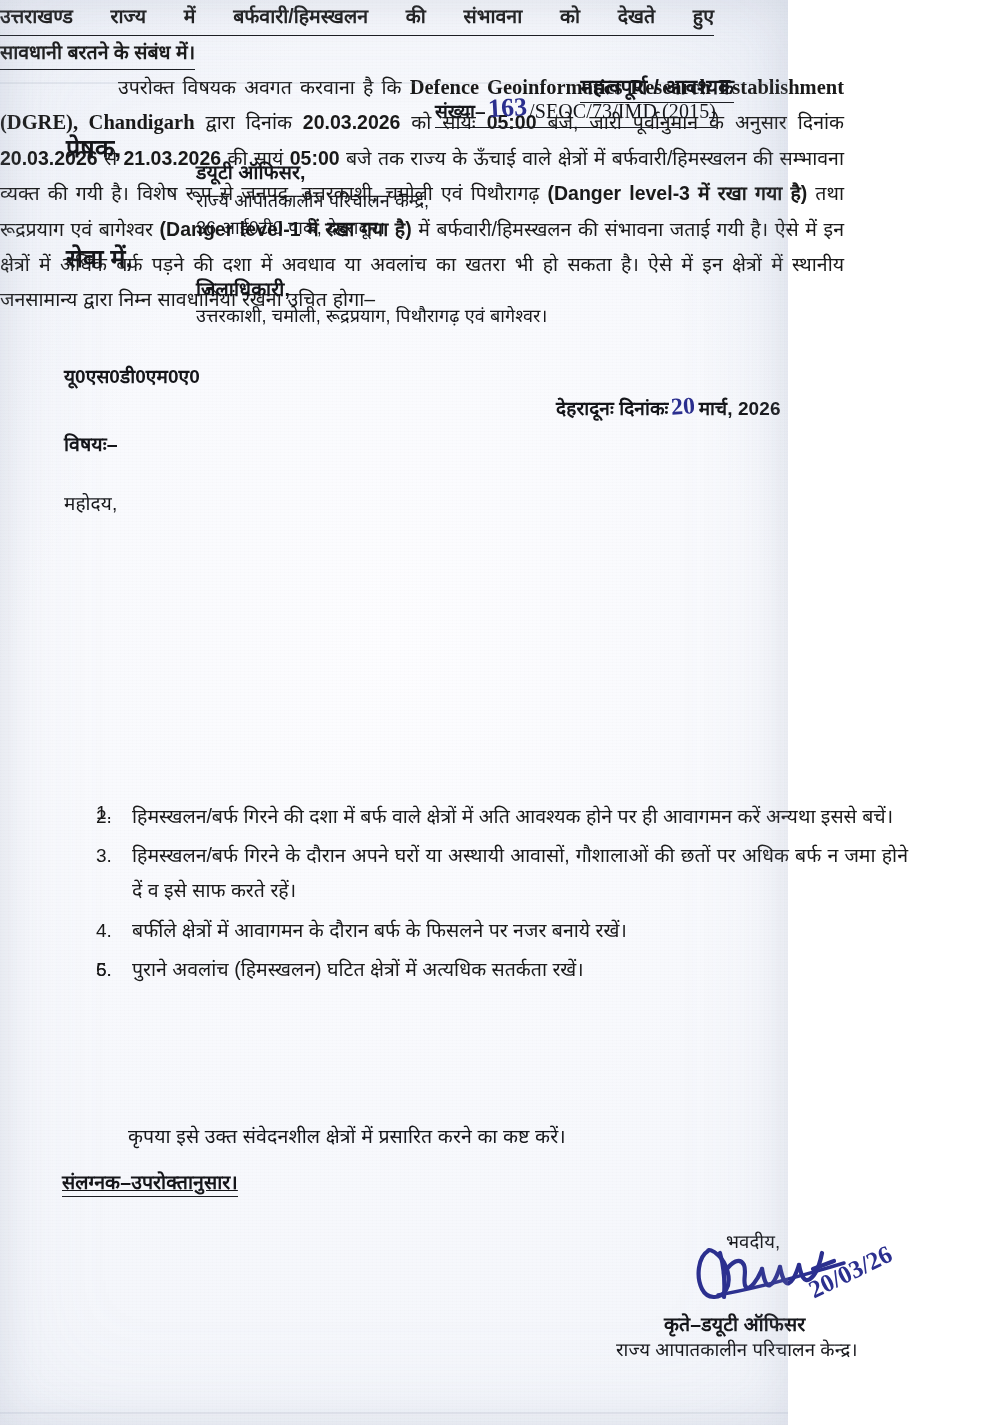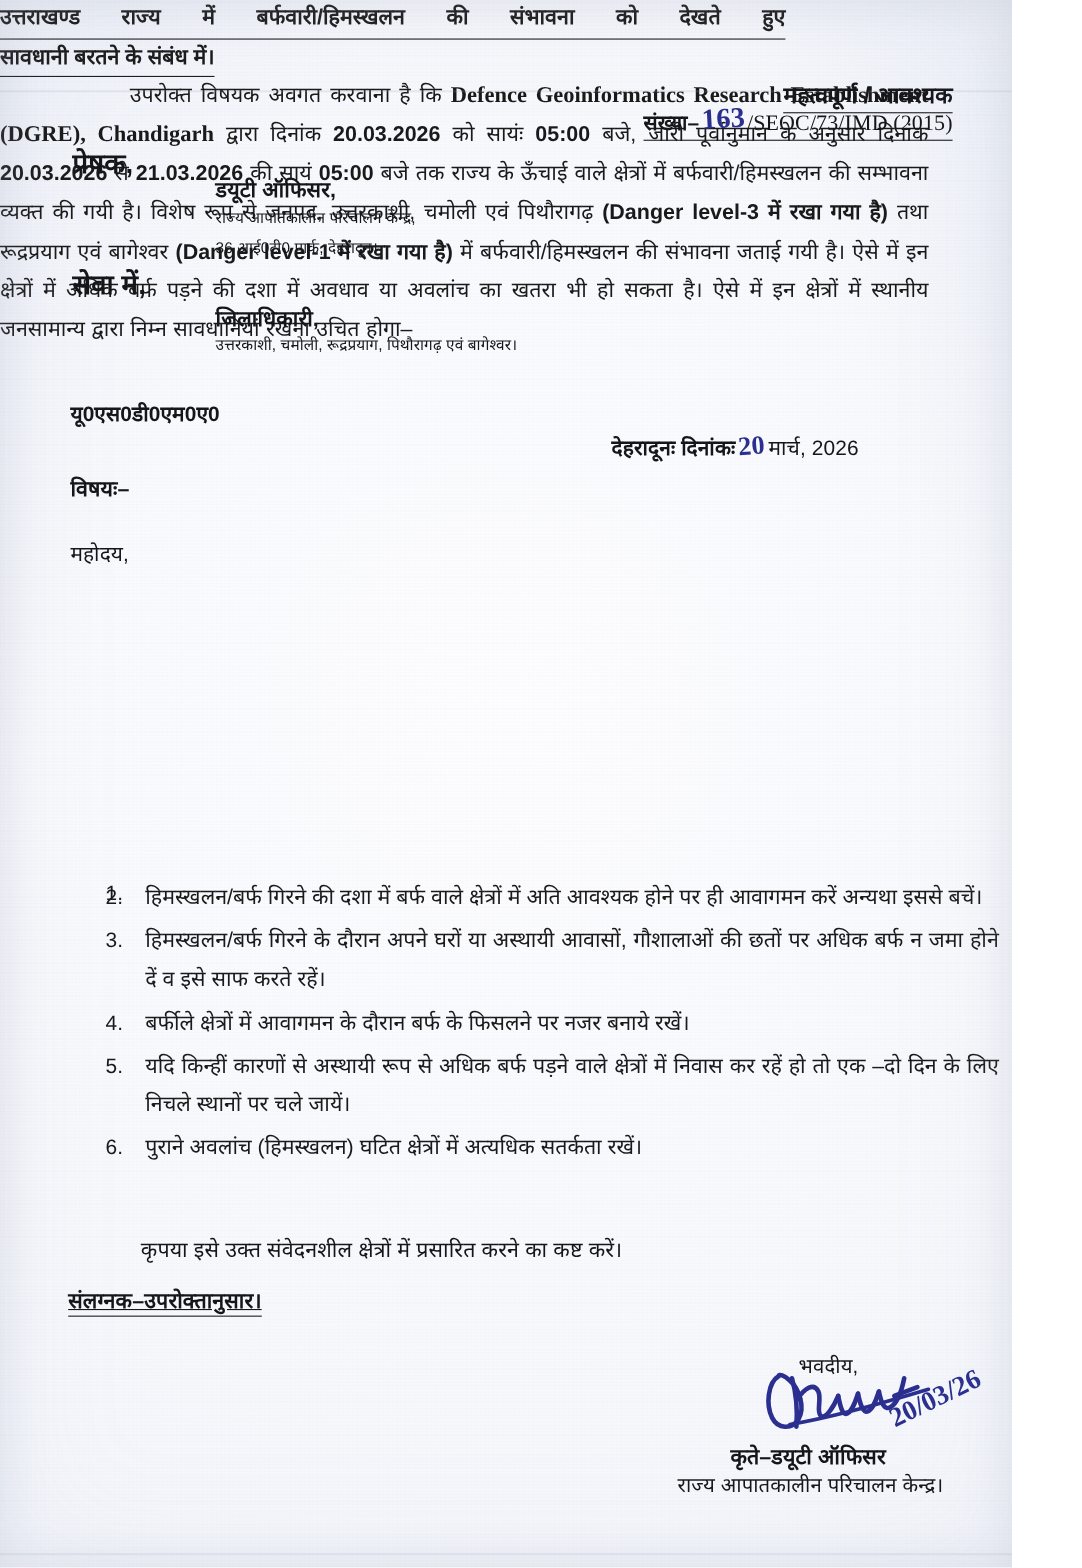--- a/index.html
+++ b/index.html
@@ -9,21 +9,21 @@
   body {
     width: 984px;
     height: 1425px;
     background: #ffffff;
     font-family: "Liberation Sans", sans-serif;
     overflow: hidden;
   }
 
   .page {
     position: relative;
-    width: 920px;
+    width: 788px;
     height: 1425px;
     background:
       linear-gradient(115deg, rgba(232,236,245,0.55) 0%, rgba(255,255,255,0) 22%),
       linear-gradient(250deg, rgba(228,233,243,0.5) 0%, rgba(255,255,255,0) 18%),
       radial-gradient(ellipse 120% 80% at 50% 45%, #fdfdff 0%, #f4f6fb 72%, #eef1f8 100%);
     color: #1a1a1a;
     box-sizing: border-box;
   }
 
   
@@ -62,21 +62,21 @@
   
   #hdr-important {
     right: 54px;
     top: 72px;
     font-size: 20.5px;
     font-weight: bold;
     border-bottom: 1.6px solid #1b1d22;
     padding-bottom: 2px;
   }
   #hdr-number-row {
-    right: 54px;
+    right: 72px;
     top: 95px;
     font-size: 19px;
     border-bottom: 1.6px solid #1b1d22;
     padding-bottom: 2px;
     display: flex;
     align-items: baseline;
   }
   #hdr-number-row .label { font-weight: bold; font-size: 19px; }
   #hdr-number-row .num {
     color: #2b2f8f;
@@ -89,38 +89,38 @@
   }
   #hdr-number-row .rest {
     font-family: "Liberation Serif", serif;
     font-weight: normal;
     font-size: 20px;
   }
 
   
   .lbl-left { left: 66px; font-size: 25px; font-weight: bold; }
   .addr-name { left: 196px; font-size: 19.5px; font-weight: bold; }
-  .addr-line { left: 196px; font-size: 14px; }
+  .addr-line { left: 196px; font-size: 18px; }
 
   
   #usdma { left: 64px; top: 363px; font-size: 19px; font-weight: bold; }
   #dateline {
     left: 556px; top: 362px; font-size: 19px; font-weight: bold;
     display: flex; align-items: baseline; margin-top: 32px;
   }
   #dateline .hand {
     color: #2b2f8f;
     font-family: "Liberation Serif", serif;
     font-weight: bold;
     font-size: 24px;
     padding: 0 3px;
     transform: translateY(-1px) rotate(-4deg);
     display: inline-block;
   }
-  #dateline .tail { font-size: 19px; font-weight: normal; }
+  #dateline .tail { font-size: 19px; font-weight: bold; }
 
   
   #subject-label { left: 64px; top: 430px; font-size: 19.5px; font-weight: bold; }
   #subject-body {
     left: 190px; top: 428px; width: 714px;
     font-size: 19.5px; font-weight: bold;
     white-space: normal;
     line-height: 33px;
   }
   #subject-body .l {
@@ -261,21 +261,20 @@
     <li>
       <span class="marker">3.</span>
       <span>हिमस्खलन/बर्फ गिरने के दौरान अपने घरों या अस्थायी आवासों, गौशालाओं की छतों पर अधिक बर्फ न जमा होने दें व इसे साफ करते रहें।</span>
     </li>
     <li>
       <span class="marker">4.</span>
       <span>बर्फीले क्षेत्रों में आवागमन के दौरान बर्फ के फिसलने पर नजर बनाये रखें।</span>
     </li>
     <li>
       <span class="marker">5.</span>
-      <span>यदि किन्हीं कारणों से अस्थायी रूप से अधिक बर्फ पड़ने वाले क्षेत्रों में निवास कर रहें हो तो एक –दो दिन के लिए निचले स्थानों पर चले जायें।</span>
     </li>
     <li>
       <span class="marker">6.</span>
       <span>पुराने अवलांच (हिमस्खलन) घटित क्षेत्रों में अत्यधिक सतर्कता रखें।</span>
     </li>
   </ol>
 
   <div class="txt" id="closing-note">कृपया इसे उक्त संवेदनशील क्षेत्रों में प्रसारित करने का कष्ट करें।</div>
 
   <div class="txt" id="enclosure">संलग्नक–उपरोक्तानुसार।</div>

